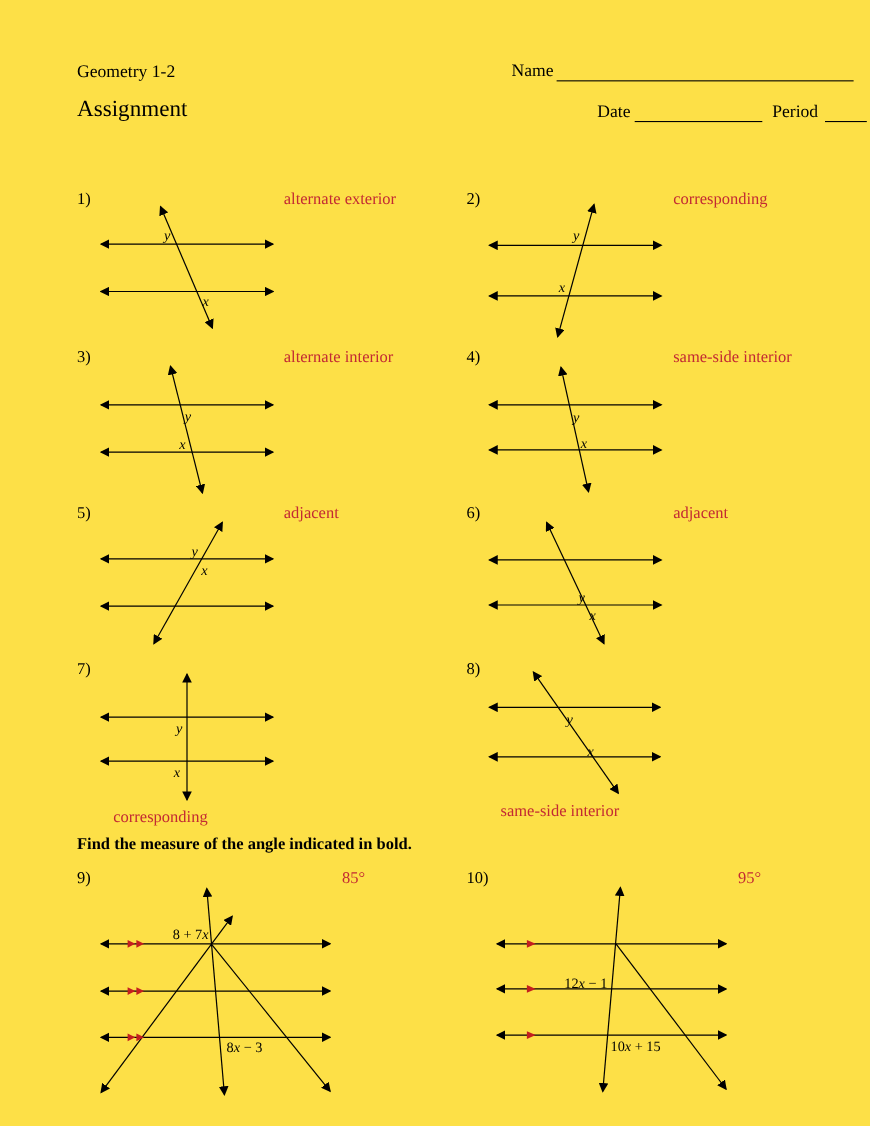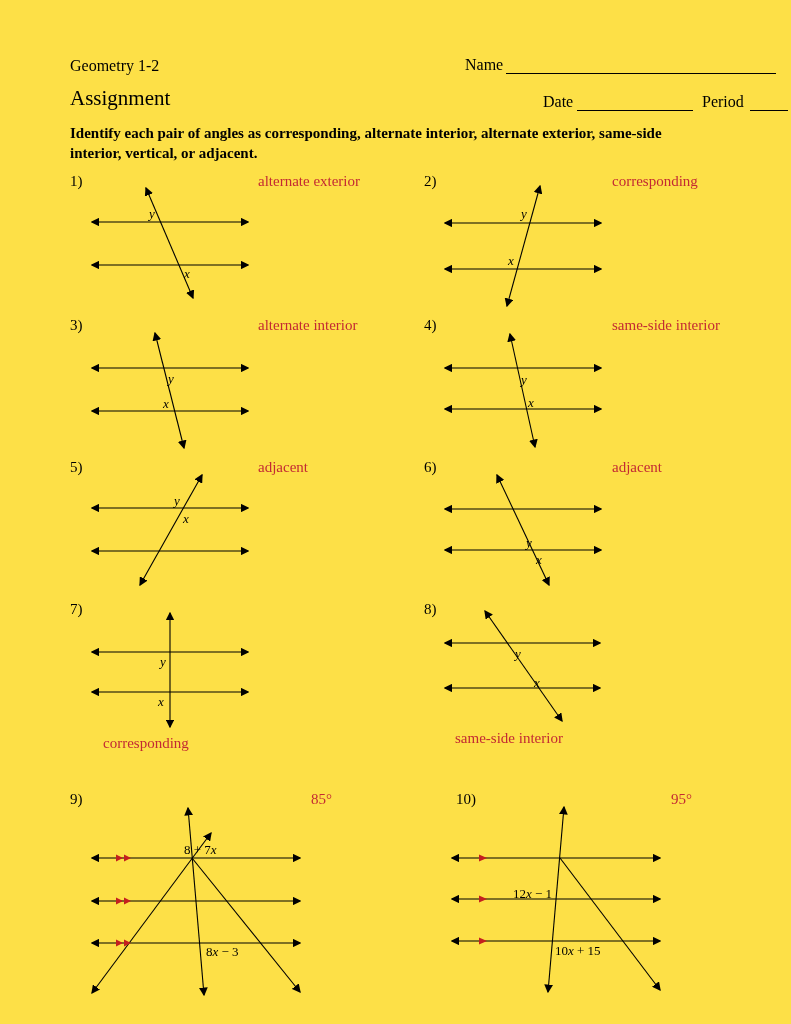--- a/index.html
+++ b/index.html
@@ -31,21 +31,20 @@
   <span class="abs course" style="left:70px;top:57px;">Geometry 1-2</span>
   <span class="abs hlabel" style="left:465px;top:56px;">Name</span>
   <div class="blank" style="left:506px;top:57px;width:270px;"></div>
 
   <span class="abs title" style="left:70px;top:86px;">Assignment</span>
   <span class="abs hlabel" style="left:543px;top:93px;">Date</span>
   <div class="blank" style="left:577px;top:94px;width:116px;"></div>
   <span class="abs hlabel" style="left:702px;top:93px;">Period</span>
   <div class="blank" style="left:750px;top:94px;width:38px;"></div>
 
-  <div class="abs instr" style="left:70px;top:124px;width:640px;">Identify each pair of angles as corresponding, alternate interior, alternate exterior, same-side interior, vertical, or adjacent.</div>
 
   <svg class="overlay" width="791" height="1024" viewBox="0 0 791 1024">
     <defs>
       <marker id="arw" viewBox="0 0 10 10" refX="8.5" refY="5" markerWidth="8" markerHeight="8" orient="auto-start-reverse">
         <path d="M0,0 L10,5 L0,10 z" fill="#000"></path>
       </marker>
     </defs>
 
     <g>
       <line class="ln" x1="92" y1="222" x2="248" y2="222" marker-start="url(#arw)" marker-end="url(#arw)"></line>
@@ -152,24 +151,25 @@
   <span class="abs num" style="left:70px;top:601px;">7)</span>
   <span class="abs alabel" style="left:160px;top:654px;">y</span>
   <span class="abs alabel" style="left:158px;top:694px;">x</span>
   <span class="abs answer" style="left:103px;top:735px;">corresponding</span>
 
   <span class="abs num" style="left:424px;top:601px;">8)</span>
   <span class="abs alabel" style="left:515px;top:646px;">y</span>
   <span class="abs alabel" style="left:534px;top:675px;">x</span>
   <span class="abs answer" style="left:455px;top:730px;">same-side interior</span>
 
+  <div class="abs instr" style="left:70px;top:759px;width:640px;">Find the measure of the angle indicated in bold.</div>
 
   <span class="abs num" style="left:70px;top:791px;">9)</span>
   <span class="abs answer" style="left:311px;top:791px;">85°</span>
-  <span class="abs mexpr" style="left:157px;top:842px;margin-left:27px;"><span>8 + 7</span><span class="mvar">x</span><span></span></span>
+  <span class="abs mexpr" style="left:157px;top:842px;"><span>8 + 7</span><span class="mvar">x</span><span></span></span>
   <span class="abs mexpr" style="left:206px;top:944px;"><span>8</span><span class="mvar">x</span><span> − 3</span></span>
 
-  <span class="abs num" style="left:424px;top:791px;margin-left:32px;">10)</span>
+  <span class="abs num" style="left:424px;top:791px;">10)</span>
   <span class="abs answer" style="left:671px;top:791px;">95°</span>
   <span class="abs mexpr" style="left:513px;top:886px;"><span>12</span><span class="mvar">x</span><span> − 1</span></span>
   <span class="abs mexpr" style="left:555px;top:943px;"><span>10</span><span class="mvar">x</span><span> + 15</span></span>
 
 </div>
 
 </body></html>

